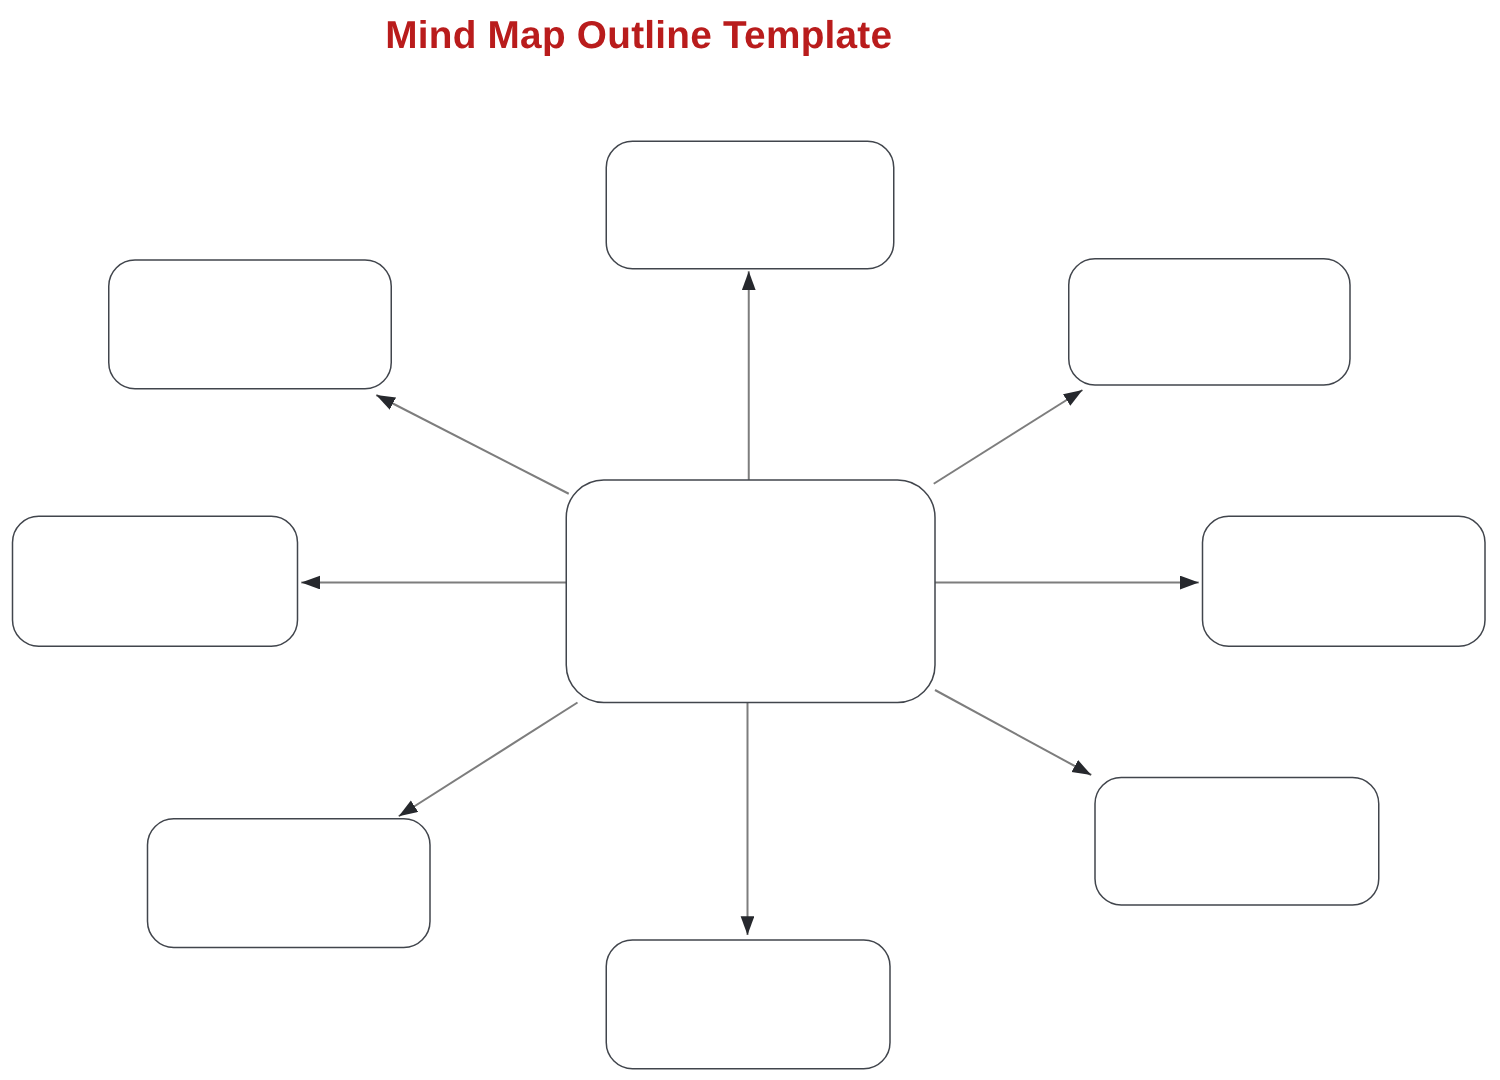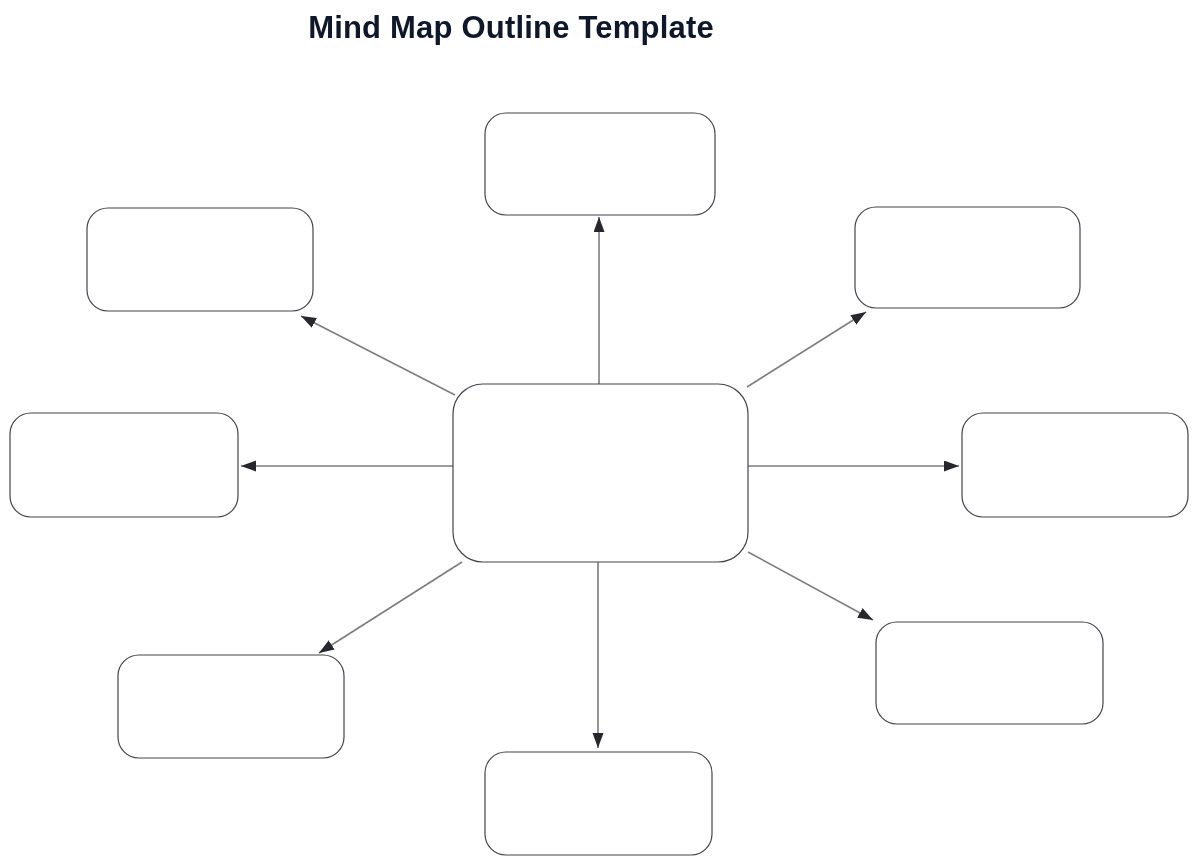--- a/index.html
+++ b/index.html
@@ -16,21 +16,21 @@
   }
   .page-title {
     position: absolute;
     top: 10px;
     left: 0;
     width: 1022px;
     text-align: center;
     font-size: 31px;
     font-weight: 700;
     letter-spacing: 0.2px;
-    color: #0f172a;
+    color: #b91c1c;
     user-select: none;
   }
   .diagram-wrap {
     position: absolute;
     top: 0;
     left: 0;
     width: 1200px;
     height: 864px;
   }
   svg .node-box {

